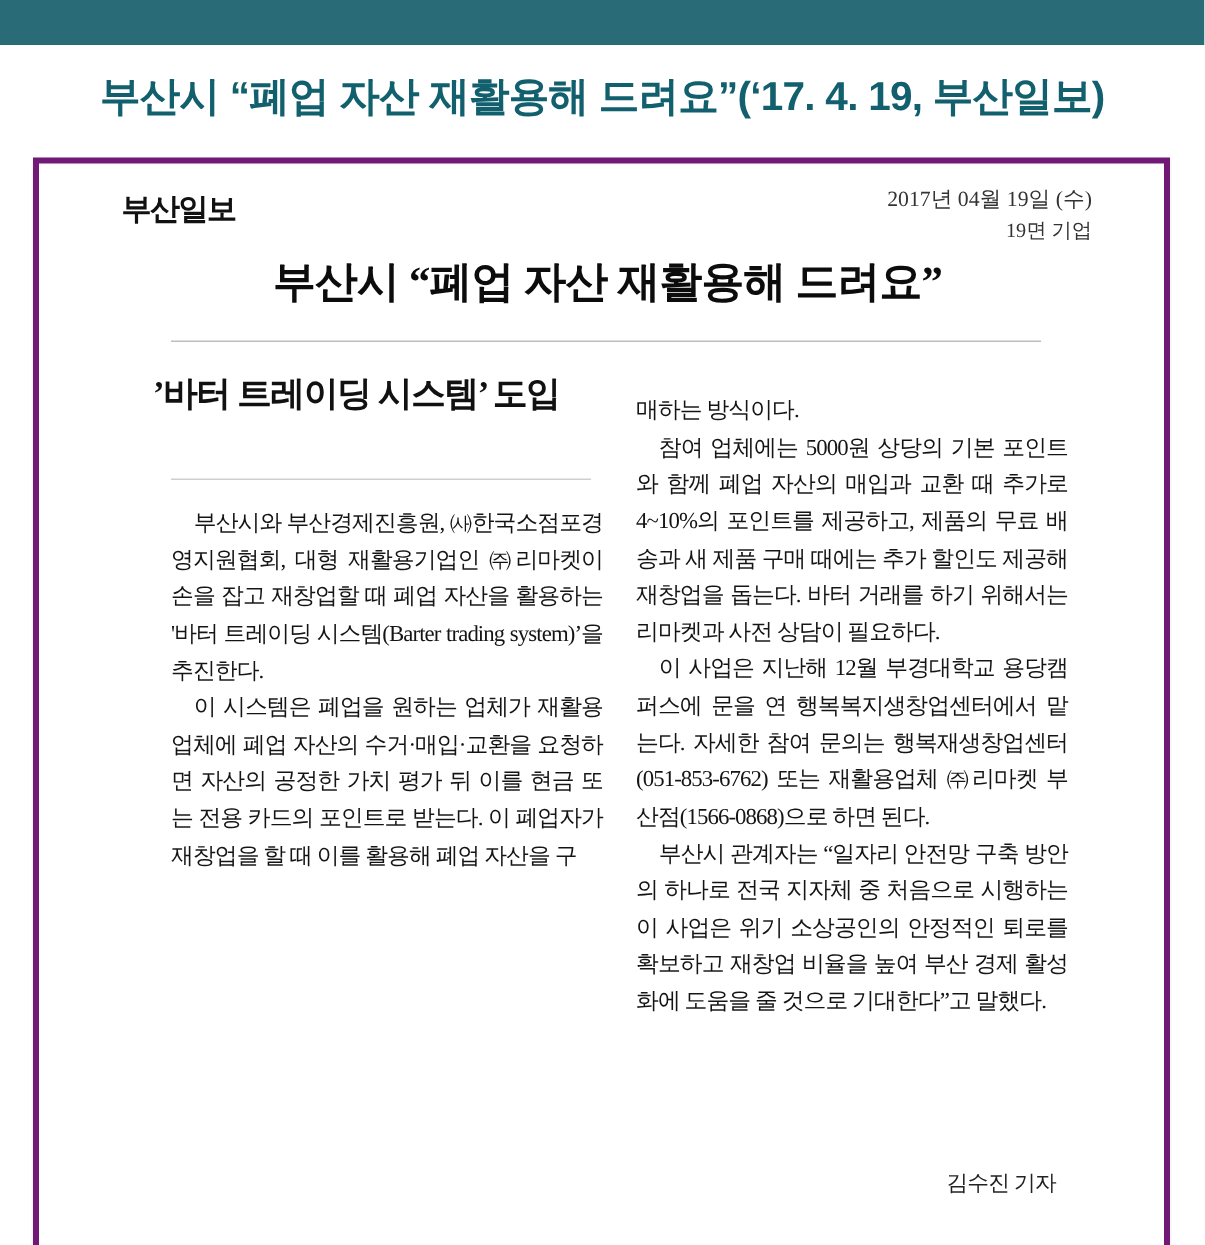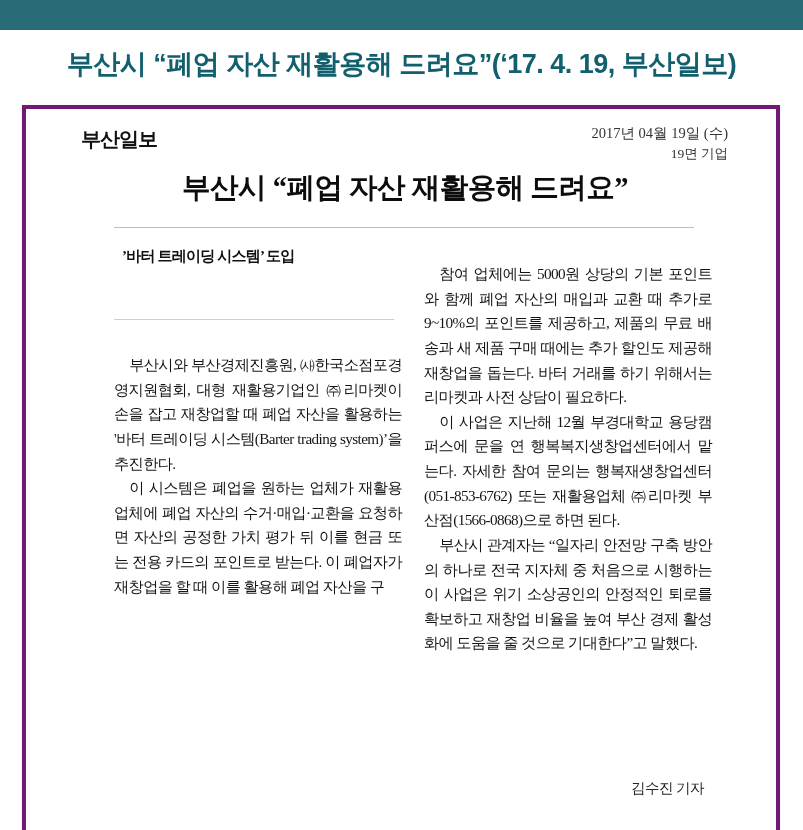--- a/index.html
+++ b/index.html
@@ -104,41 +104,41 @@
   .rule-top {
     position: absolute;
     left: 88px;
     top: 118px;
     width: 580px;
     height: 0;
     border-top: 1px solid #bdbdbd;
   }
   .subhead {
     position: absolute;
-    left: 96px;
+    left: 76px;
     top: 136px;
     width: 300px;
-    font-size: 15px;
+    font-size: 23px;
     font-weight: bold;
     line-height: 1.55;
     color: #111;
     letter-spacing: -0.8px;
     font-family: "Liberation Serif", serif;
   }
   .rule-sub {
     position: absolute;
     left: 88px;
     top: 210px;
     width: 280px;
     height: 0;
     border-top: 1px solid #cfcfcf;
   }
   .col {
     position: absolute;
-    top: 244px;
+    top: 228px;
     width: 288px;
     font-size: 15.2px;
     line-height: 1.62;
     color: #141414;
     text-align: justify;
     letter-spacing: -0.6px;
     font-family: "Liberation Serif", serif;
   }
   .col-left { left: 88px; }
   .col-right { left: 398px; top: 153px; width: 288px; }
@@ -197,21 +197,22 @@
     </div>
 
     <div class="rule-sub"></div>
 
     <div class="col col-left">
       <p>부산시와 부산경제진흥원, ㈔한국소점포경영지원협회, 대형 재활용기업인 ㈜리마켓이 손을 잡고 재창업할 때 폐업 자산을 활용하는 '바터 트레이딩 시스템(Barter trading system)’을 추진한다.</p>
       <p>이 시스템은 폐업을 원하는 업체가 재활용업체에 폐업 자산의 수거·매입·교환을 요청하면 자산의 공정한 가치 평가 뒤 이를 현금 또는 전용 카드의 포인트로 받는다. 이 폐업자가 재창업을 할 때 이를 활용해 폐업 자산을 구</p>
     </div>
 
     <div class="col col-right">
-      <p>참여 업체에는 5000원 상당의 기본 포인트와 함께 폐업 자산의 매입과 교환 때 추가로 9~10%의 포인트를 제공하고, 제품의 무료 배송과 새 제품 구매 때에는 추가 할인도 제공해 재창업을 돕는다. 바터 거래를 하기 위해서는 리마켓과 사전 상담이 필요하다.</p>
+      <p class="no-indent">매하는 방식이다.</p>
+      <p>참여 업체에는 5000원 상당의 기본 포인트와 함께 폐업 자산의 매입과 교환 때 추가로 4~10%의 포인트를 제공하고, 제품의 무료 배송과 새 제품 구매 때에는 추가 할인도 제공해 재창업을 돕는다. 바터 거래를 하기 위해서는 리마켓과 사전 상담이 필요하다.</p>
       <p>이 사업은 지난해 12월 부경대학교 용당캠퍼스에 문을 연 행복복지생창업센터에서 맡는다. 자세한 참여 문의는 행복재생창업센터(051-853-6762) 또는 재활용업체 ㈜리마켓 부산점(1566-0868)으로 하면 된다.</p>
       <p>부산시 관계자는 “일자리 안전망 구축 방안의 하나로 전국 지자체 중 처음으로 시행하는 이 사업은 위기 소상공인의 안정적인 퇴로를 확보하고 재창업 비율을 높여 부산 경제 활성화에 도움을 줄 것으로 기대한다”고 말했다.</p>
     </div>
 
     <div class="byline">김수진 기자</div>
     <div class="dimensions">12.7 X 14.2 cm</div>
 
   </div>
 </div>
 

